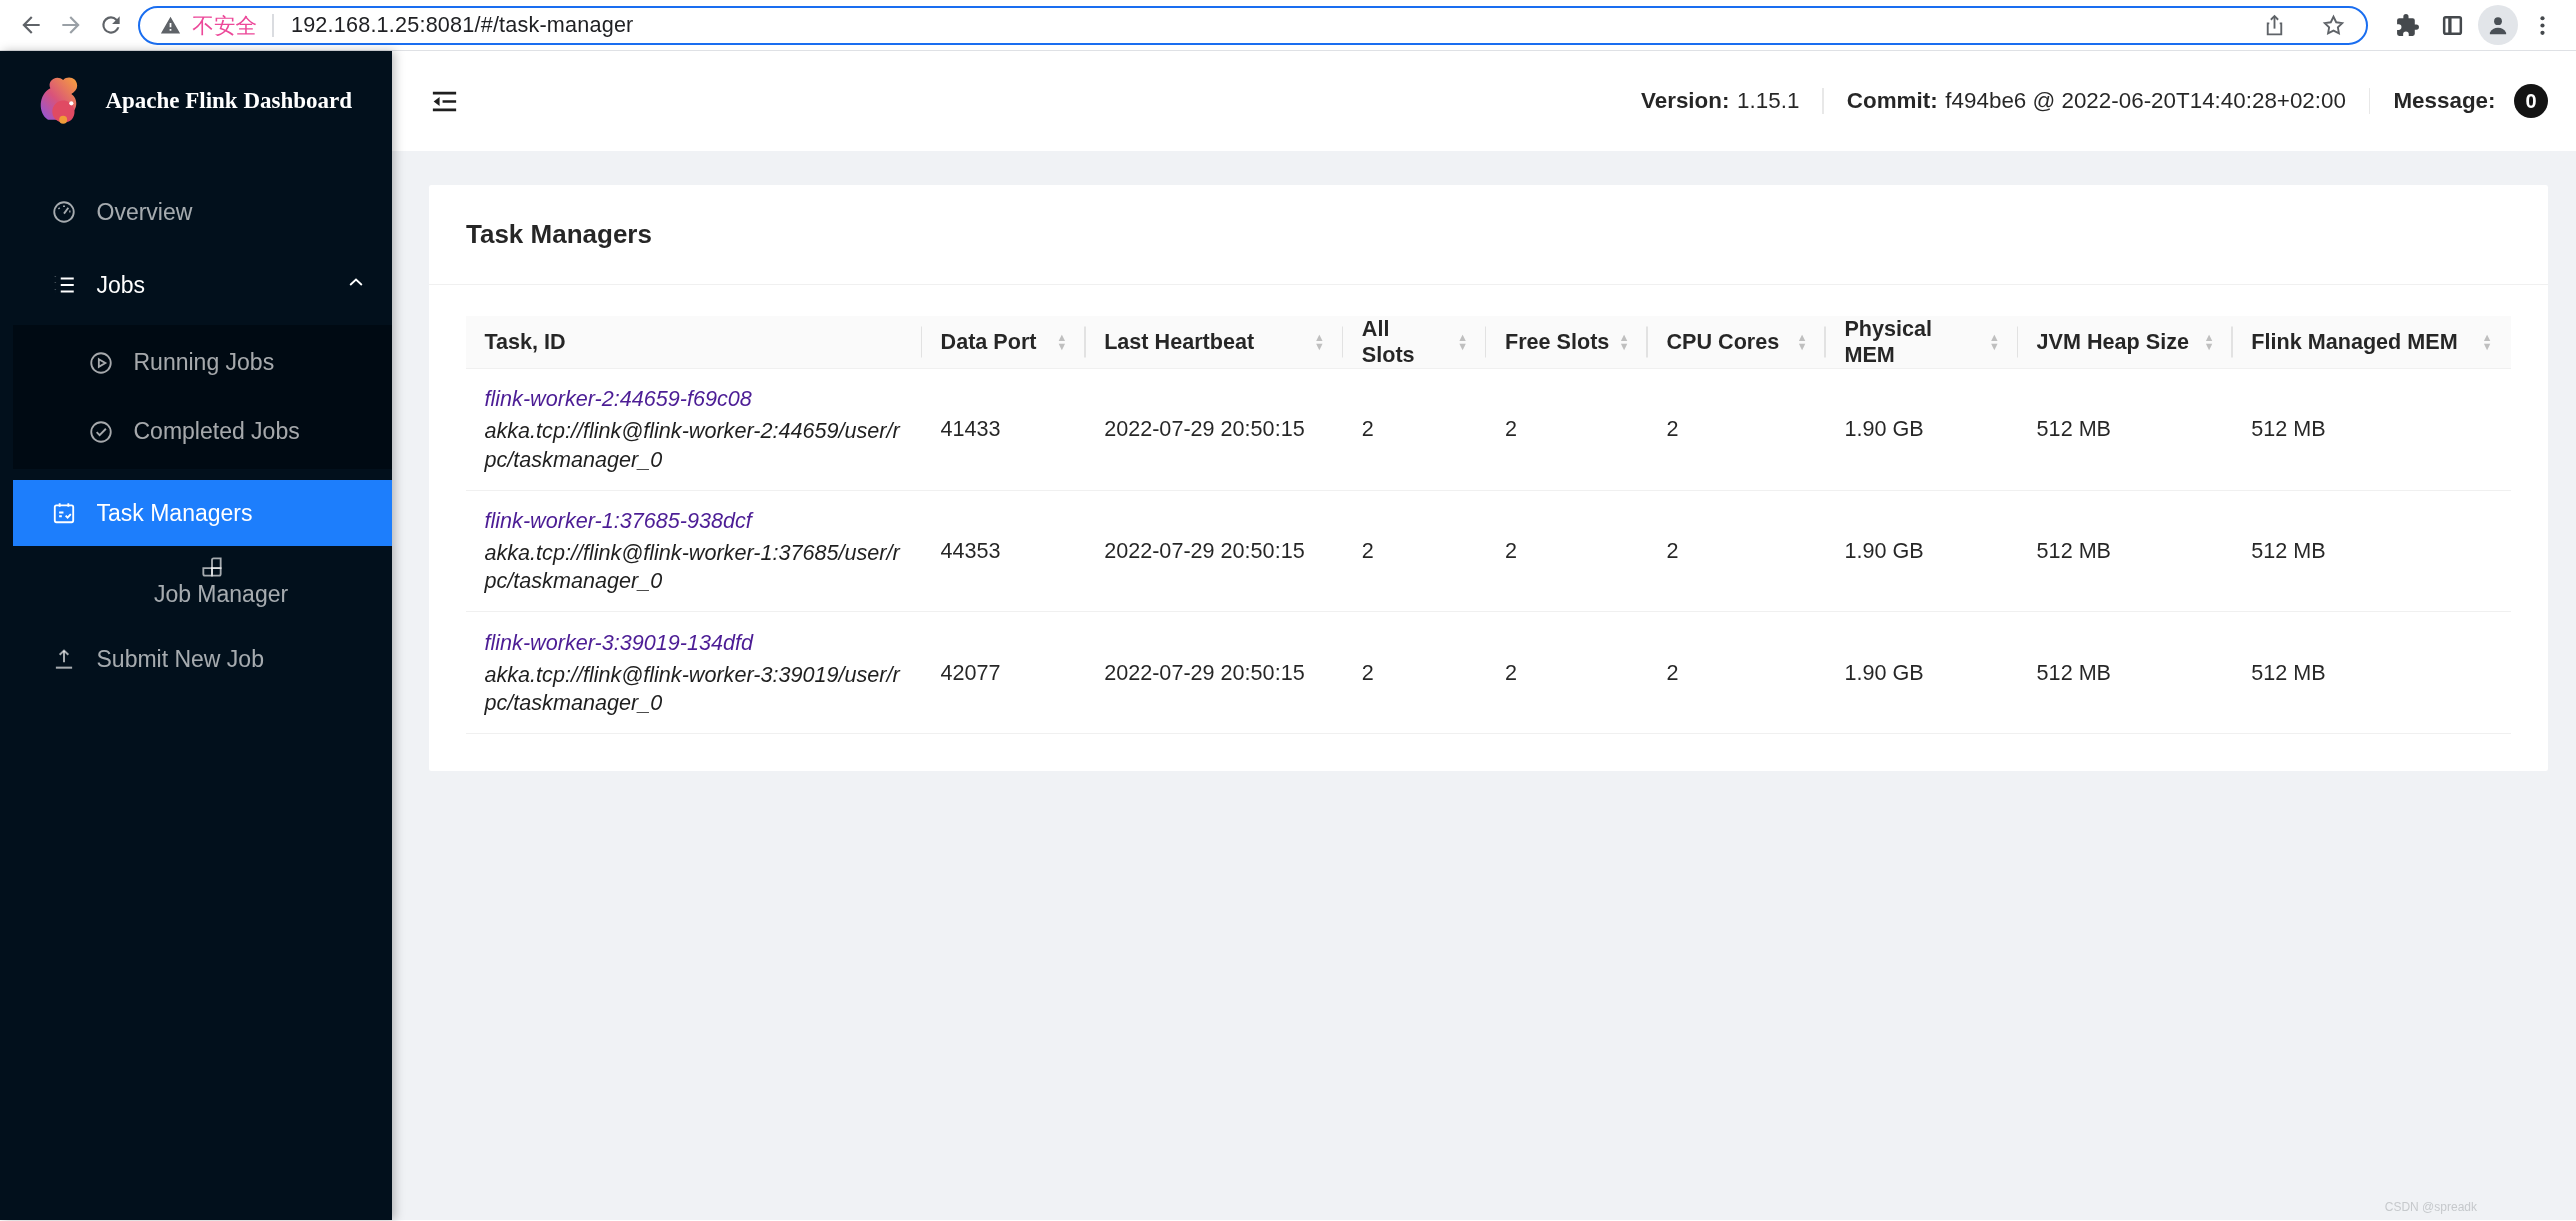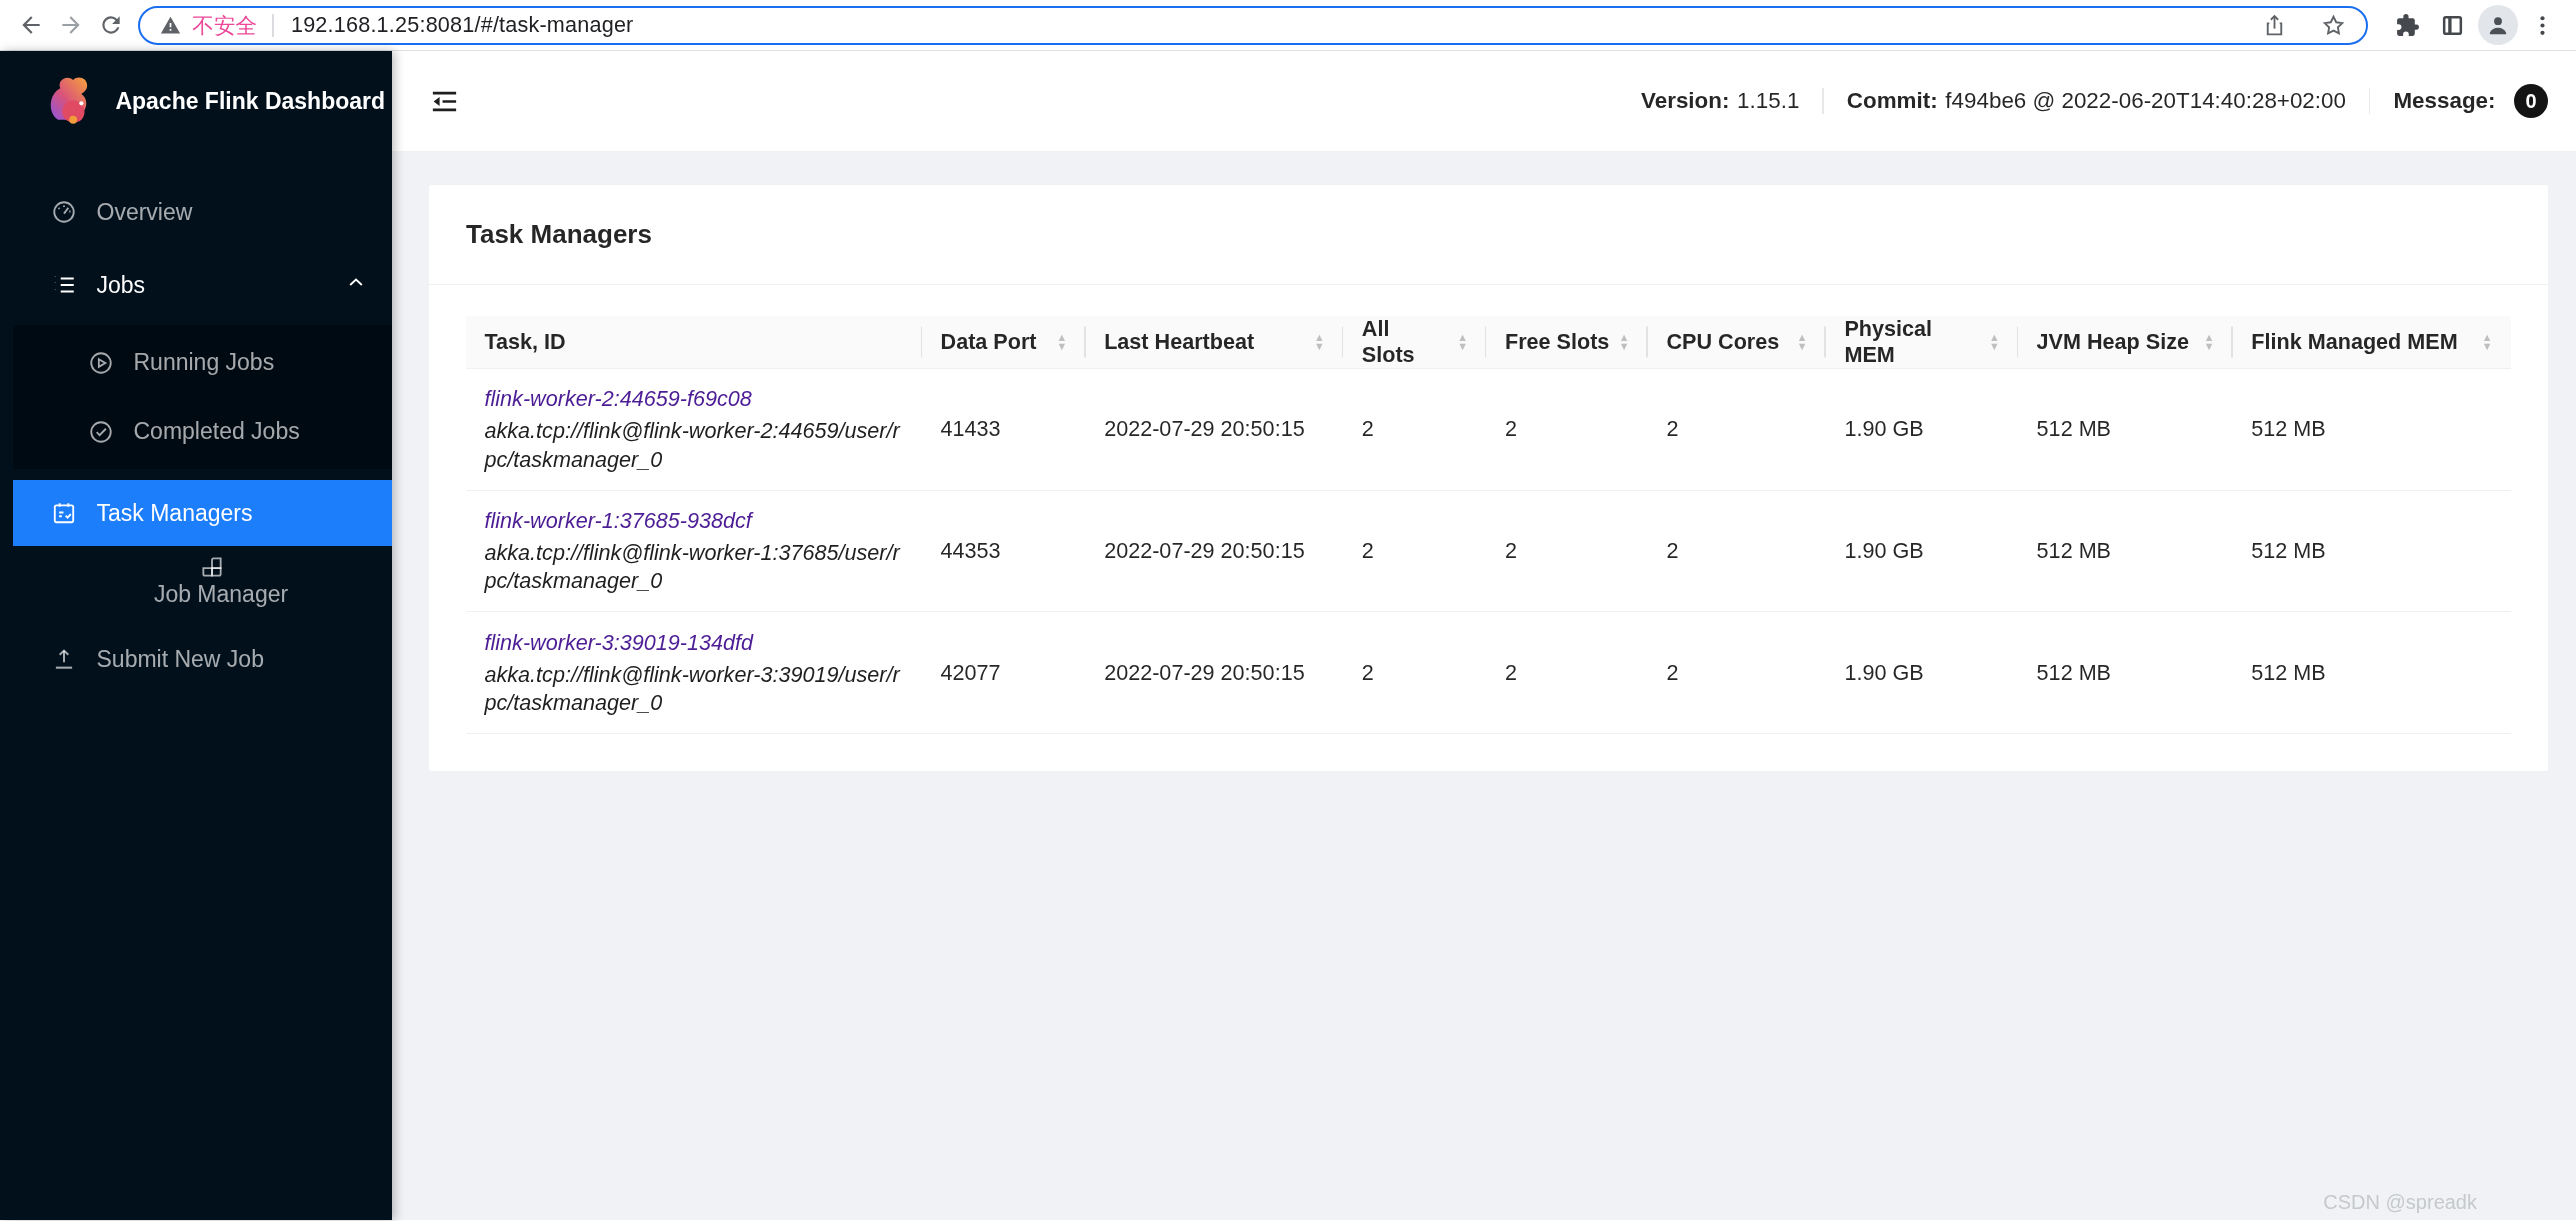--- a/index.html
+++ b/index.html
@@ -28,21 +28,21 @@
     color:#45494d; cursor:pointer; }
   .cr-ic svg { width:25px; height:25px; }
   .avatar { width:40px; height:40px; border-radius:50%; background:#e2e5e9;
     display:flex; align-items:center; justify-content:center; color:#4a5056; cursor:pointer; }
   .avatar svg { width:26px; height:26px; }
 
   
   .app { display:flex; height:1169px; }
   .sidebar { width:392px; flex:0 0 392px; background:#02101c; color:rgba(255,255,255,.65);
     box-shadow:3.1px 0 9.3px rgba(0,0,0,.25); position:relative; z-index:2; }
-  .logo-row { height:100px; display:flex; align-items:center; padding-left:44px; }
+  .logo-row { height:100px; display:flex; align-items:center; padding-left:34px;font-family:Liberation Serif, serif; }
   .logo-row svg { width:56px; height:56px; flex:0 0 auto; }
   .logo-title { color:#fff; font-size:23px; font-weight:700; margin-left:15.4px; white-space:nowrap; }
   .menu { padding-top:28px; font-size:23px;margin-left:13px; }
   .mi { height:66px; display:flex; align-items:center; padding-left:37px; position:relative;
     cursor:pointer; white-space:nowrap; }
   .mi + .mi { margin-top:7px; }
   .mi .mic { width:28px; height:28px; display:flex; align-items:center; justify-content:center;
     margin-right:18.5px; flex:0 0 auto; }
   .mi .mic svg { width:26px; height:26px; }
   .mi.parent { color:#fff; }
@@ -84,21 +84,21 @@
   .sorter { display:inline-flex; flex-direction:column; align-items:center; color:#bfbfbf;
     font-size:10.8px; line-height:9.3px; margin-left:9.3px; cursor:pointer; font-style:normal; }
   tbody td { font-size:21.6px; color:rgba(0,0,0,.85); padding:14px 18.5px;
     border-bottom:1.5px solid #f0f0f0; vertical-align:middle; }
   tbody tr td.c-path { padding-top:15.4px; padding-bottom:15.4px; }
   a.tm-link { color:#4c1d95; font-style:italic; text-decoration:none; font-size:21.6px;
     line-height:29px; cursor:pointer; }
   .akka { font-style:italic; color:rgba(0,0,0,.88); line-height:28.5px; margin-top:3.9px;
     word-break:break-all; }
 
-  .watermark { position:absolute; right:99px; bottom:6.2px; font-size:20px; color:#c6c9cc; }
+  .watermark { position:absolute; right:99px; bottom:6.2px; font-size:12px; color:#c6c9cc; }
 </style>
 </head>
 <body>
 
 <div class="browser-bar">
   <span class="bicon">
     <svg viewBox="0 0 24 24" fill="currentColor">
         <path d="M20 11H7.8l5.6-5.6L12 4l-8 8 8 8 1.4-1.4L7.8 13H20v-2z"></path>
       </svg>
   </span>

